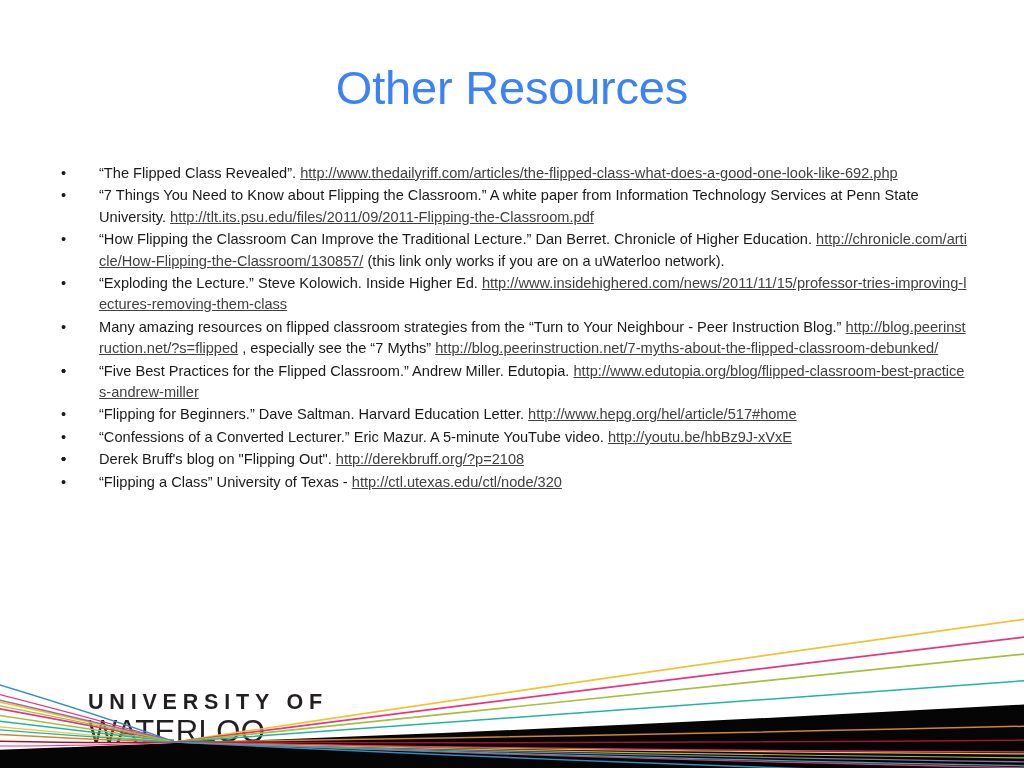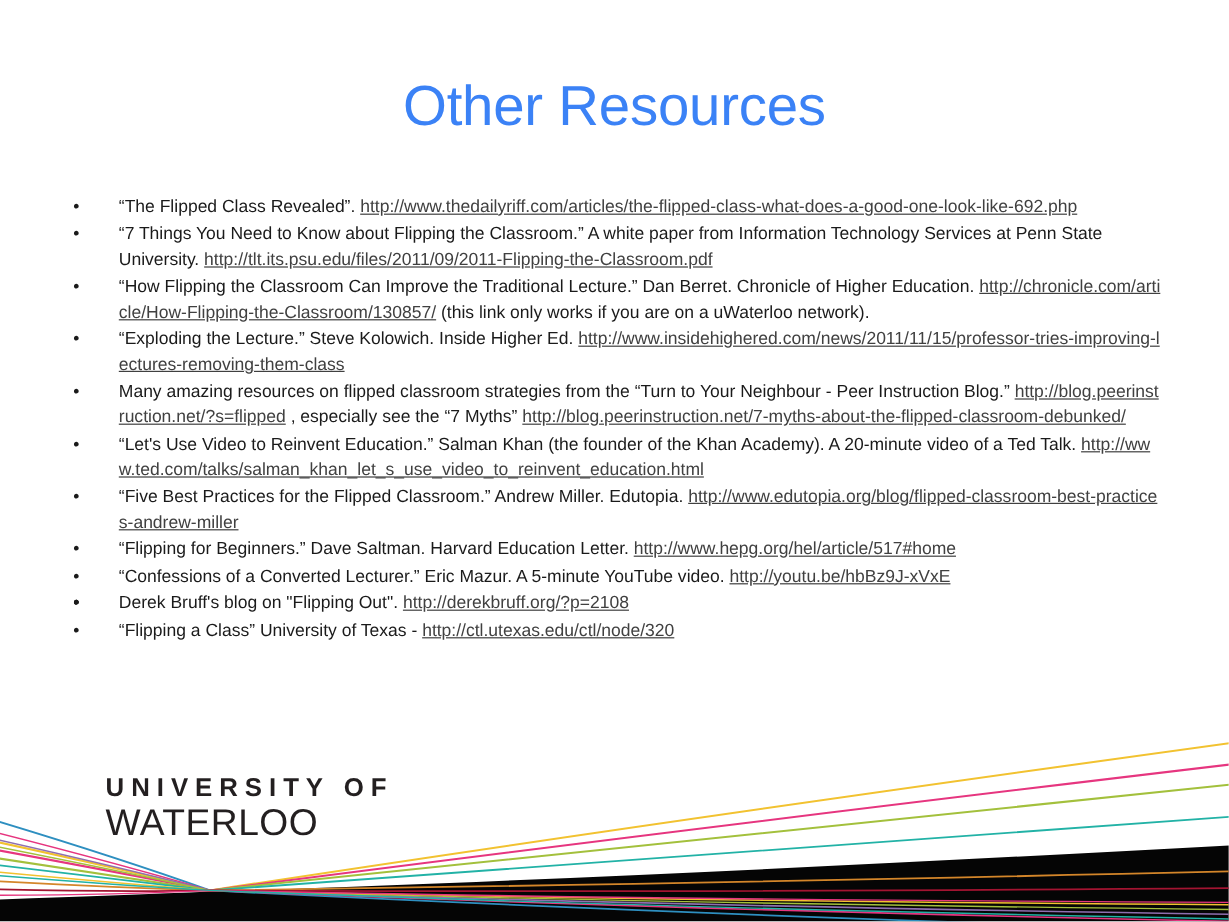--- a/index.html
+++ b/index.html
@@ -59,21 +59,21 @@
   .link {
     color: #404040;
     text-decoration: underline;
     word-break: break-all;
   }
 
   
   .logo {
     position: absolute;
     left: 88px;
-    top: 645px;
+    top: 691px;
     color: #231f20;
     user-select: none;
   }
   .logo-top {
     font-size: 21.5px;
     font-weight: 700;
     letter-spacing: 5.8px;
     line-height: 23px;
   }
   .logo-bottom {
@@ -98,21 +98,21 @@
 <body>
 
 <div class="slide-title">Other Resources</div>
 
 <div class="bullet-list" id="bullet-list">
     <div class="bullet-item"><span class="bullet-marker">•</span><span class="bullet-text"><span>“The Flipped Class Revealed”.  </span><a class="link" href="#">http://www.thedailyriff.com/articles/the-flipped-class-what-does-a-good-one-look-like-692.php</a></span></div>
     <div class="bullet-item"><span class="bullet-marker">•</span><span class="bullet-text"><span>“7 Things You Need to Know about Flipping the Classroom.” A white paper from Information Technology Services at Penn State University. </span><a class="link" href="#">http://tlt.its.psu.edu/files/2011/09/2011-Flipping-the-Classroom.pdf</a></span></div>
     <div class="bullet-item"><span class="bullet-marker">•</span><span class="bullet-text"><span>“How Flipping the Classroom Can Improve the Traditional Lecture.” Dan Berret. Chronicle of Higher Education. </span><a class="link" href="#">http://chronicle.com/article/How-Flipping-the-Classroom/130857/</a><span>  (this link only works if you are on a uWaterloo network).</span></span></div>
     <div class="bullet-item"><span class="bullet-marker">•</span><span class="bullet-text"><span>“Exploding the Lecture.” Steve Kolowich. Inside Higher Ed. </span><a class="link" href="#">http://www.insidehighered.com/news/2011/11/15/professor-tries-improving-lectures-removing-them-class</a></span></div>
     <div class="bullet-item"><span class="bullet-marker">•</span><span class="bullet-text"><span>Many amazing resources on flipped classroom strategies from the “Turn to Your Neighbour - Peer Instruction Blog.” </span><a class="link" href="#">http://blog.peerinstruction.net/?s=flipped</a><span> , especially see the “7 Myths” </span><a class="link" href="#">http://blog.peerinstruction.net/7-myths-about-the-flipped-classroom-debunked/</a></span></div>
-    <div class="bullet-item"><span class="bullet-marker">•</span><span class="bullet-text"><span>“Let's Use Video to Reinvent Education.” Salman Khan (the founder of the Khan Academy). A 20-minute video of a Ted Talk. </span><a class="link" href="#">http://www.ted.com/talks/salman_khan_let_s_use_video_to_reinvent_education.html</a></span></div>
+    <div class="bullet-item"><span class="bullet-marker">•</span></div>
     <div class="bullet-item"><span class="bullet-marker">•</span><span class="bullet-text"><span>“Five Best Practices for the Flipped Classroom.” Andrew Miller. Edutopia. </span><a class="link" href="#">http://www.edutopia.org/blog/flipped-classroom-best-practices-andrew-miller</a></span></div>
     <div class="bullet-item"><span class="bullet-marker">•</span><span class="bullet-text"><span>“Flipping for Beginners.” Dave Saltman. Harvard Education Letter. </span><a class="link" href="#">http://www.hepg.org/hel/article/517#home</a></span></div>
     <div class="bullet-item"><span class="bullet-marker">•</span><span class="bullet-text"><span>“Confessions of a Converted Lecturer.” Eric Mazur. A 5-minute YouTube video. </span><a class="link" href="#">http://youtu.be/hbBz9J-xVxE</a></span></div>
     <div class="bullet-item"><span class="bullet-marker">•</span></div>
     <div class="bullet-item"><span class="bullet-marker">•</span></div>
     <div class="bullet-item"><span class="bullet-marker">•</span><span class="bullet-text"><span>Derek Bruff's blog on "Flipping Out". </span><a class="link" href="#">http://derekbruff.org/?p=2108</a></span></div>
     <div class="bullet-item"><span class="bullet-marker">•</span><span class="bullet-text"><span>“Flipping a Class” University of Texas -  </span><a class="link" href="#">http://ctl.utexas.edu/ctl/node/320</a></span></div>
   </div>
 
 <div class="logo">

